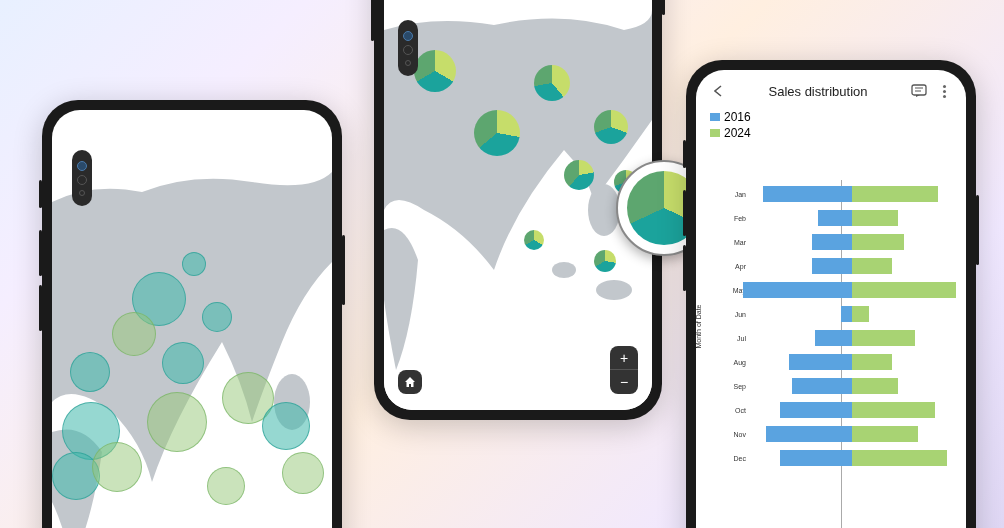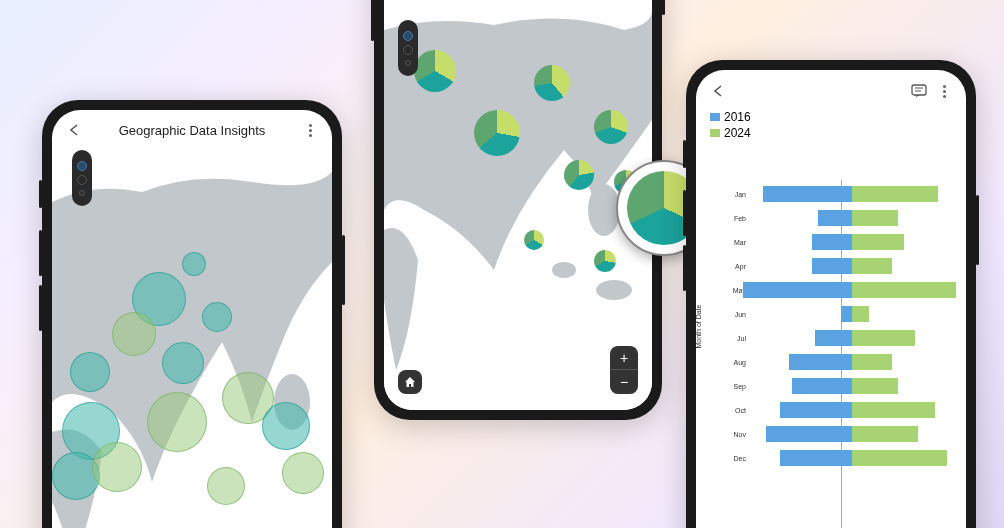--- a/index.html
+++ b/index.html
@@ -201,33 +201,20 @@
 </style>
 </head>
 <body>
 
 <div id="phone1" class="phone">
   <div class="side-btn left-1"></div>
   <div class="side-btn left-2"></div>
   <div class="side-btn left-3"></div>
   <div class="side-btn right-1"></div>
   <div class="phone-screen">
-    <div class="header">
-      <div class="back-icon">
-        <svg viewBox="0 0 8 12">
-            <path d="M7 1 L1 6 L7 11" stroke="#555" stroke-width="1.5" fill="none"></path>
-          </svg>
-      </div>
-      <div class="header-title">Geographic Data Insights</div>
-      <div class="more-icon">
-          <span></span>
-          <span></span>
-          <span></span>
-        </div>
-    </div>
     <div class="camera-pill">
       <div class="lens blue"></div>
         <div class="lens"></div>
         <div class="lens small"></div>
     </div>
     <div class="compass-btn" style="top:150px; right:14px;">
       <div class="needle"></div>
     </div>
     <div class="map-area" style="top:32px;">
       
@@ -308,20 +295,21 @@
   <div class="side-btn left-2"></div>
   <div class="side-btn left-3"></div>
   <div class="side-btn right-1"></div>
   <div class="phone-screen">
     <div class="header">
       <div class="back-icon">
         <svg viewBox="0 0 8 12">
             <path d="M7 1 L1 6 L7 11" stroke="#555" stroke-width="1.5" fill="none"></path>
           </svg>
       </div>
+      <div class="header-title">Sales distribution</div>
       <div style="display:flex;gap:8px;align-items:center;">
         <div class="chat-icon">
           <svg viewBox="0 0 18 18" width="18" height="18">
               <rect x="2" y="3" width="14" height="10" rx="2" fill="none" stroke="#555" stroke-width="1.3"></rect>
               <path d="M6 15 L6 13 L10 13 Z" fill="#555"></path>
               <line x1="5" y1="6" x2="13" y2="6" stroke="#555" stroke-width="1"></line>
               <line x1="5" y1="9" x2="11" y2="9" stroke="#555" stroke-width="1"></line>
             </svg>
         </div>
         <div class="more-icon">

